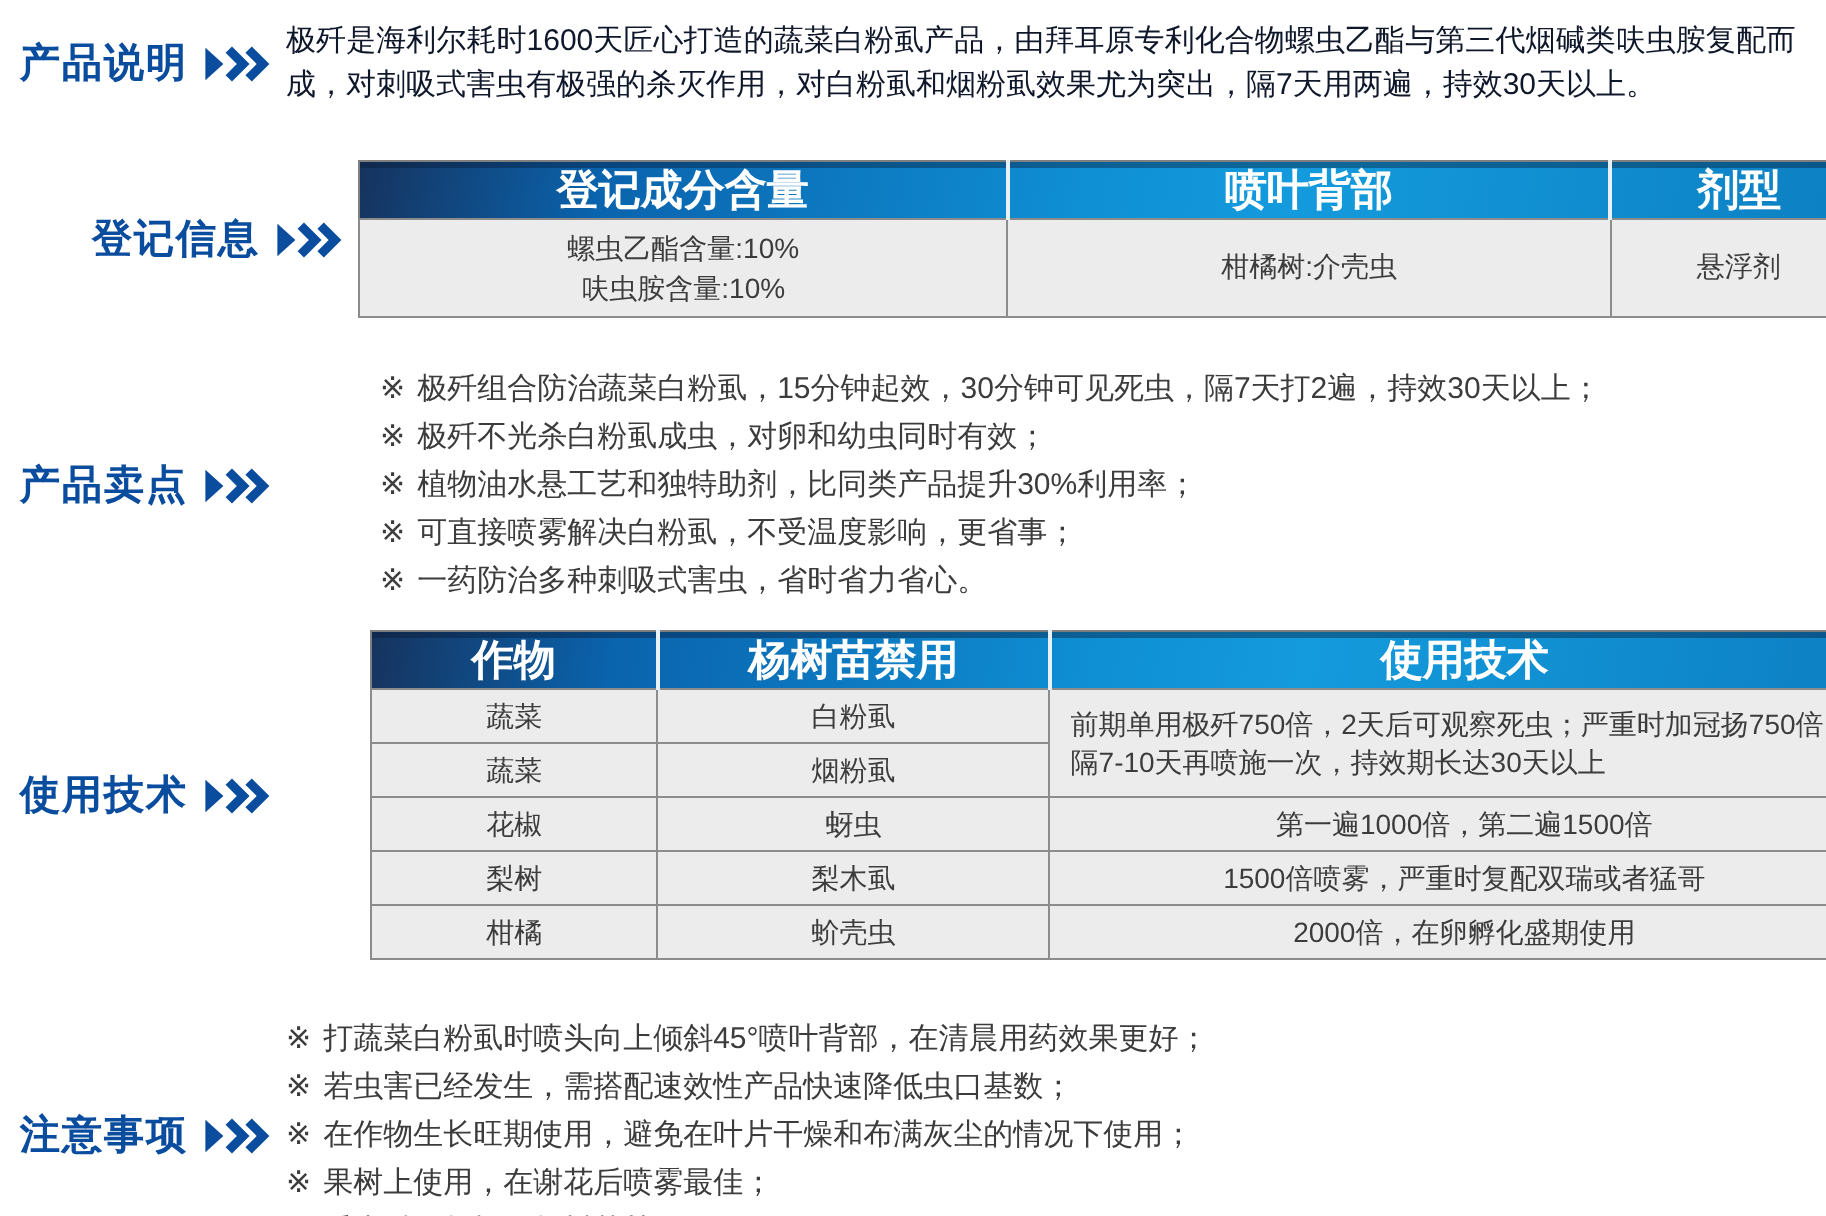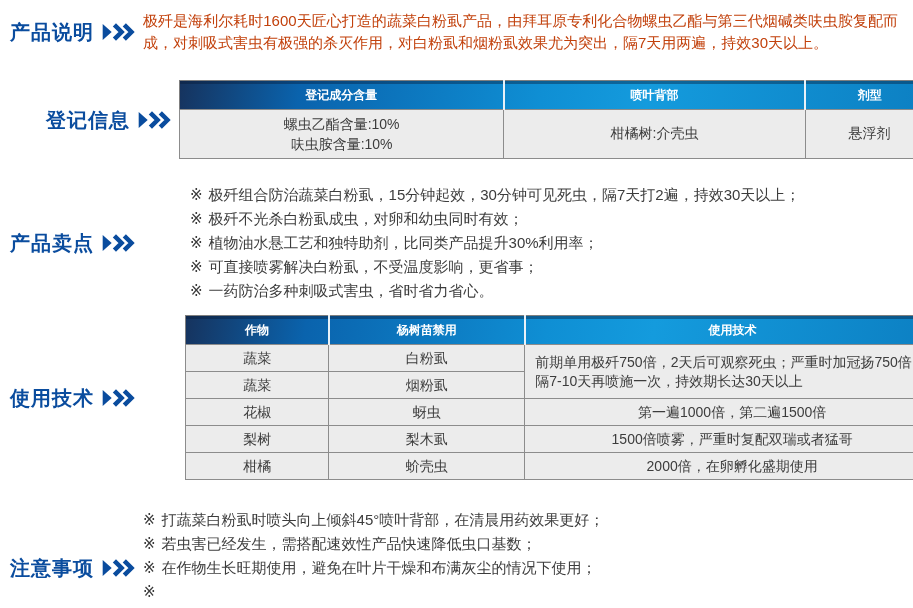--- a/index.html
+++ b/index.html
@@ -14,30 +14,30 @@
     width:143px;min-width:143px;box-sizing:border-box;padding-left:10px;
     display:flex;align-items:center;gap:7px;
     color:#0a4c9e;font-weight:bold;font-size:20px;letter-spacing:1px;
     line-height:24px;white-space:nowrap;
   }
   .head .ttl{font-weight:bold;}
   .arrow-icon{display:inline-block;width:34px;height:18px;flex:none;}
   .content{width:755px;box-sizing:border-box;}
 
   
-  .para{font-size:15px;line-height:22px;color:#c2410c;text-align:justify;}
+  .para{font-size:15px;line-height:22px;color:#0f172a;text-align:justify;}
 
   
   table{border-collapse:collapse;width:755px;table-layout:fixed;}
   .dtable{border:1px solid #7f7f7f;}
   thead tr{
     background:linear-gradient(100deg,#16335e 0%,#0a63ad 16%,#0f8fd4 48%,#149bdd 62%,#0c7fc2 100%);
   }
   th{
-    color:#ffffff;font-size:12px;font-weight:bold;height:28px;padding:0;
+    color:#ffffff;font-size:21px;font-weight:bold;height:28px;padding:0;
     border-left:2px solid #e8f1f8;
     box-shadow:inset 0 3px 0 rgba(8,24,52,0.40);
   }
   th:first-child{border-left:none;}
   td{
     background:#ececec;font-size:14px;color:#3c3c3c;text-align:center;
     border:1px solid #8c8c8c;padding:2px 4px;
   }
   .reg-body td{height:44px;}
   .two-line div{line-height:20px;}
@@ -218,20 +218,21 @@
         <li>
           <span class="marker">※</span>
           <span>若虫害已经发生，需搭配速效性产品快速降低虫口基数；</span>
         </li>
         <li>
           <span class="marker">※</span>
           <span>在作物生长旺期使用，避免在叶片干燥和布满灰尘的情况下使用；</span>
         </li>
         <li>
           <span class="marker">※</span>
+          <span>果树上使用，在谢花后喷雾最佳；</span>
         </li>
         <li>
           <span class="marker">※</span>
           <span>禾本科及杞柳、杨树苗禁用。</span>
         </li>
       </ul>
     </div>
   </div>
 
 </div>

